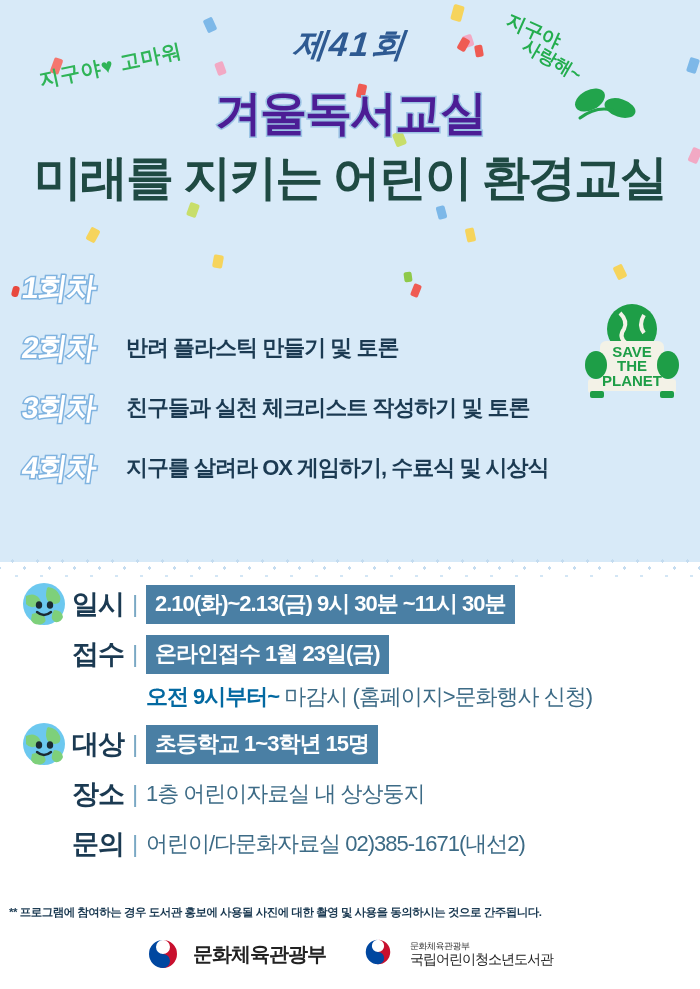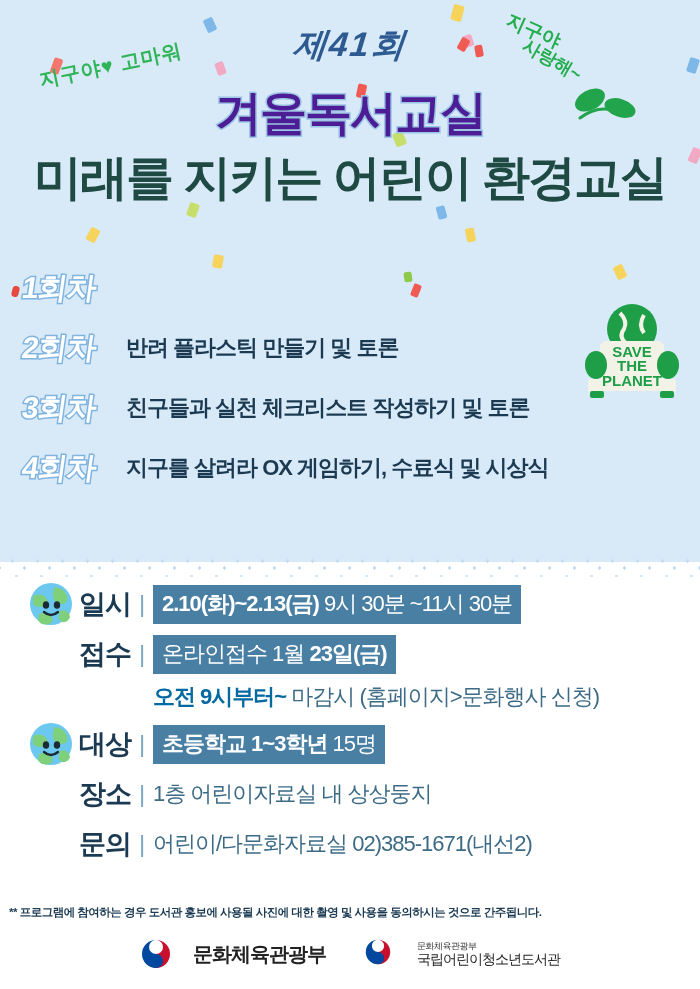--- a/index.html
+++ b/index.html
@@ -107,21 +107,21 @@
     background-image:
       radial-gradient(circle, #c4dcf0 1.6px, transparent 1.7px),
       radial-gradient(circle, #c4dcf0 1.6px, transparent 1.7px),
       radial-gradient(circle, #d3e6f5 1.4px, transparent 1.5px);
     background-size:25px 8px, 25px 8px, 25px 8px;
     background-position:0 1px, 12px 8px, 4px 16px;
     background-repeat:repeat-x;
   }
 
   
-  .info{position:absolute; left:7px; top:582px; width:580px;}
+  .info{position:absolute; left:0; top:582px; width:580px;}
   .info-row{
     position:relative; display:flex; align-items:center;
     margin-bottom:6px; padding-left:24px; min-height:44px;
   }
   .globe{
     position:absolute; left:22px; top:50%; transform:translateY(-50%);
     width:44px; height:44px;
   }
   .info-label{
     width:100px; flex:0 0 100px; text-align:right; padding-right:0;
@@ -134,39 +134,39 @@
   }
   .info-value{
     font-size:22px; color:#3d6b86; letter-spacing:-1px; white-space:nowrap;
   }
   .hl{
     background:#4a7fa4; color:#ffffff;
     padding:4px 9px 5px 9px; display:inline-block;
     letter-spacing:-1px;
   }
   .hl b{font-weight:bold;}
-  .hl .light{font-weight:normal;}
+  .hl .light{font-weight:bold;}
   .sub-line{
     padding-left:146px; margin-top:2px; margin-bottom:10px;
     font-size:22px; color:#3d6b86; letter-spacing:-1px; white-space:nowrap;
   }
   .sub-line b{color:#0369a1; font-weight:bold;}
 
   
   .note{
     position:absolute; left:9px; top:905px; width:700px;
     text-align:left;
     font-size:11.5px; font-weight:bold; color:#1b3a52;
     letter-spacing:-0.5px;
   }
   .logos{
     position:absolute; left:0; top:938px; width:700px;
     display:flex; align-items:center; justify-content:center; gap:38px;
   }
-  .logo{display:flex; align-items:center; gap:21px;}
+  .logo{display:flex; align-items:center; gap:14px;}
   .logo-mark{width:32px; height:32px; flex:0 0 32px;}
   .logo-text-main{
     font-size:20px; font-weight:bold; color:#222; letter-spacing:-1px;
     white-space:nowrap;
   }
   .logo-stack{display:flex; flex-direction:column; line-height:1.15;}
   .logo-small{font-size:9px; color:#333; letter-spacing:-0.5px; white-space:nowrap;}
   .logo-med{font-size:14px; font-weight:normal; color:#222; letter-spacing:-1px; white-space:nowrap;}
   .logo-tiny{font-size:7.5px; font-weight:bold; color:#333; letter-spacing:-0.3px; white-space:nowrap;}
   .logo-wide{font-size:17px; font-weight:bold; color:#222; letter-spacing:2px; white-space:nowrap;}

